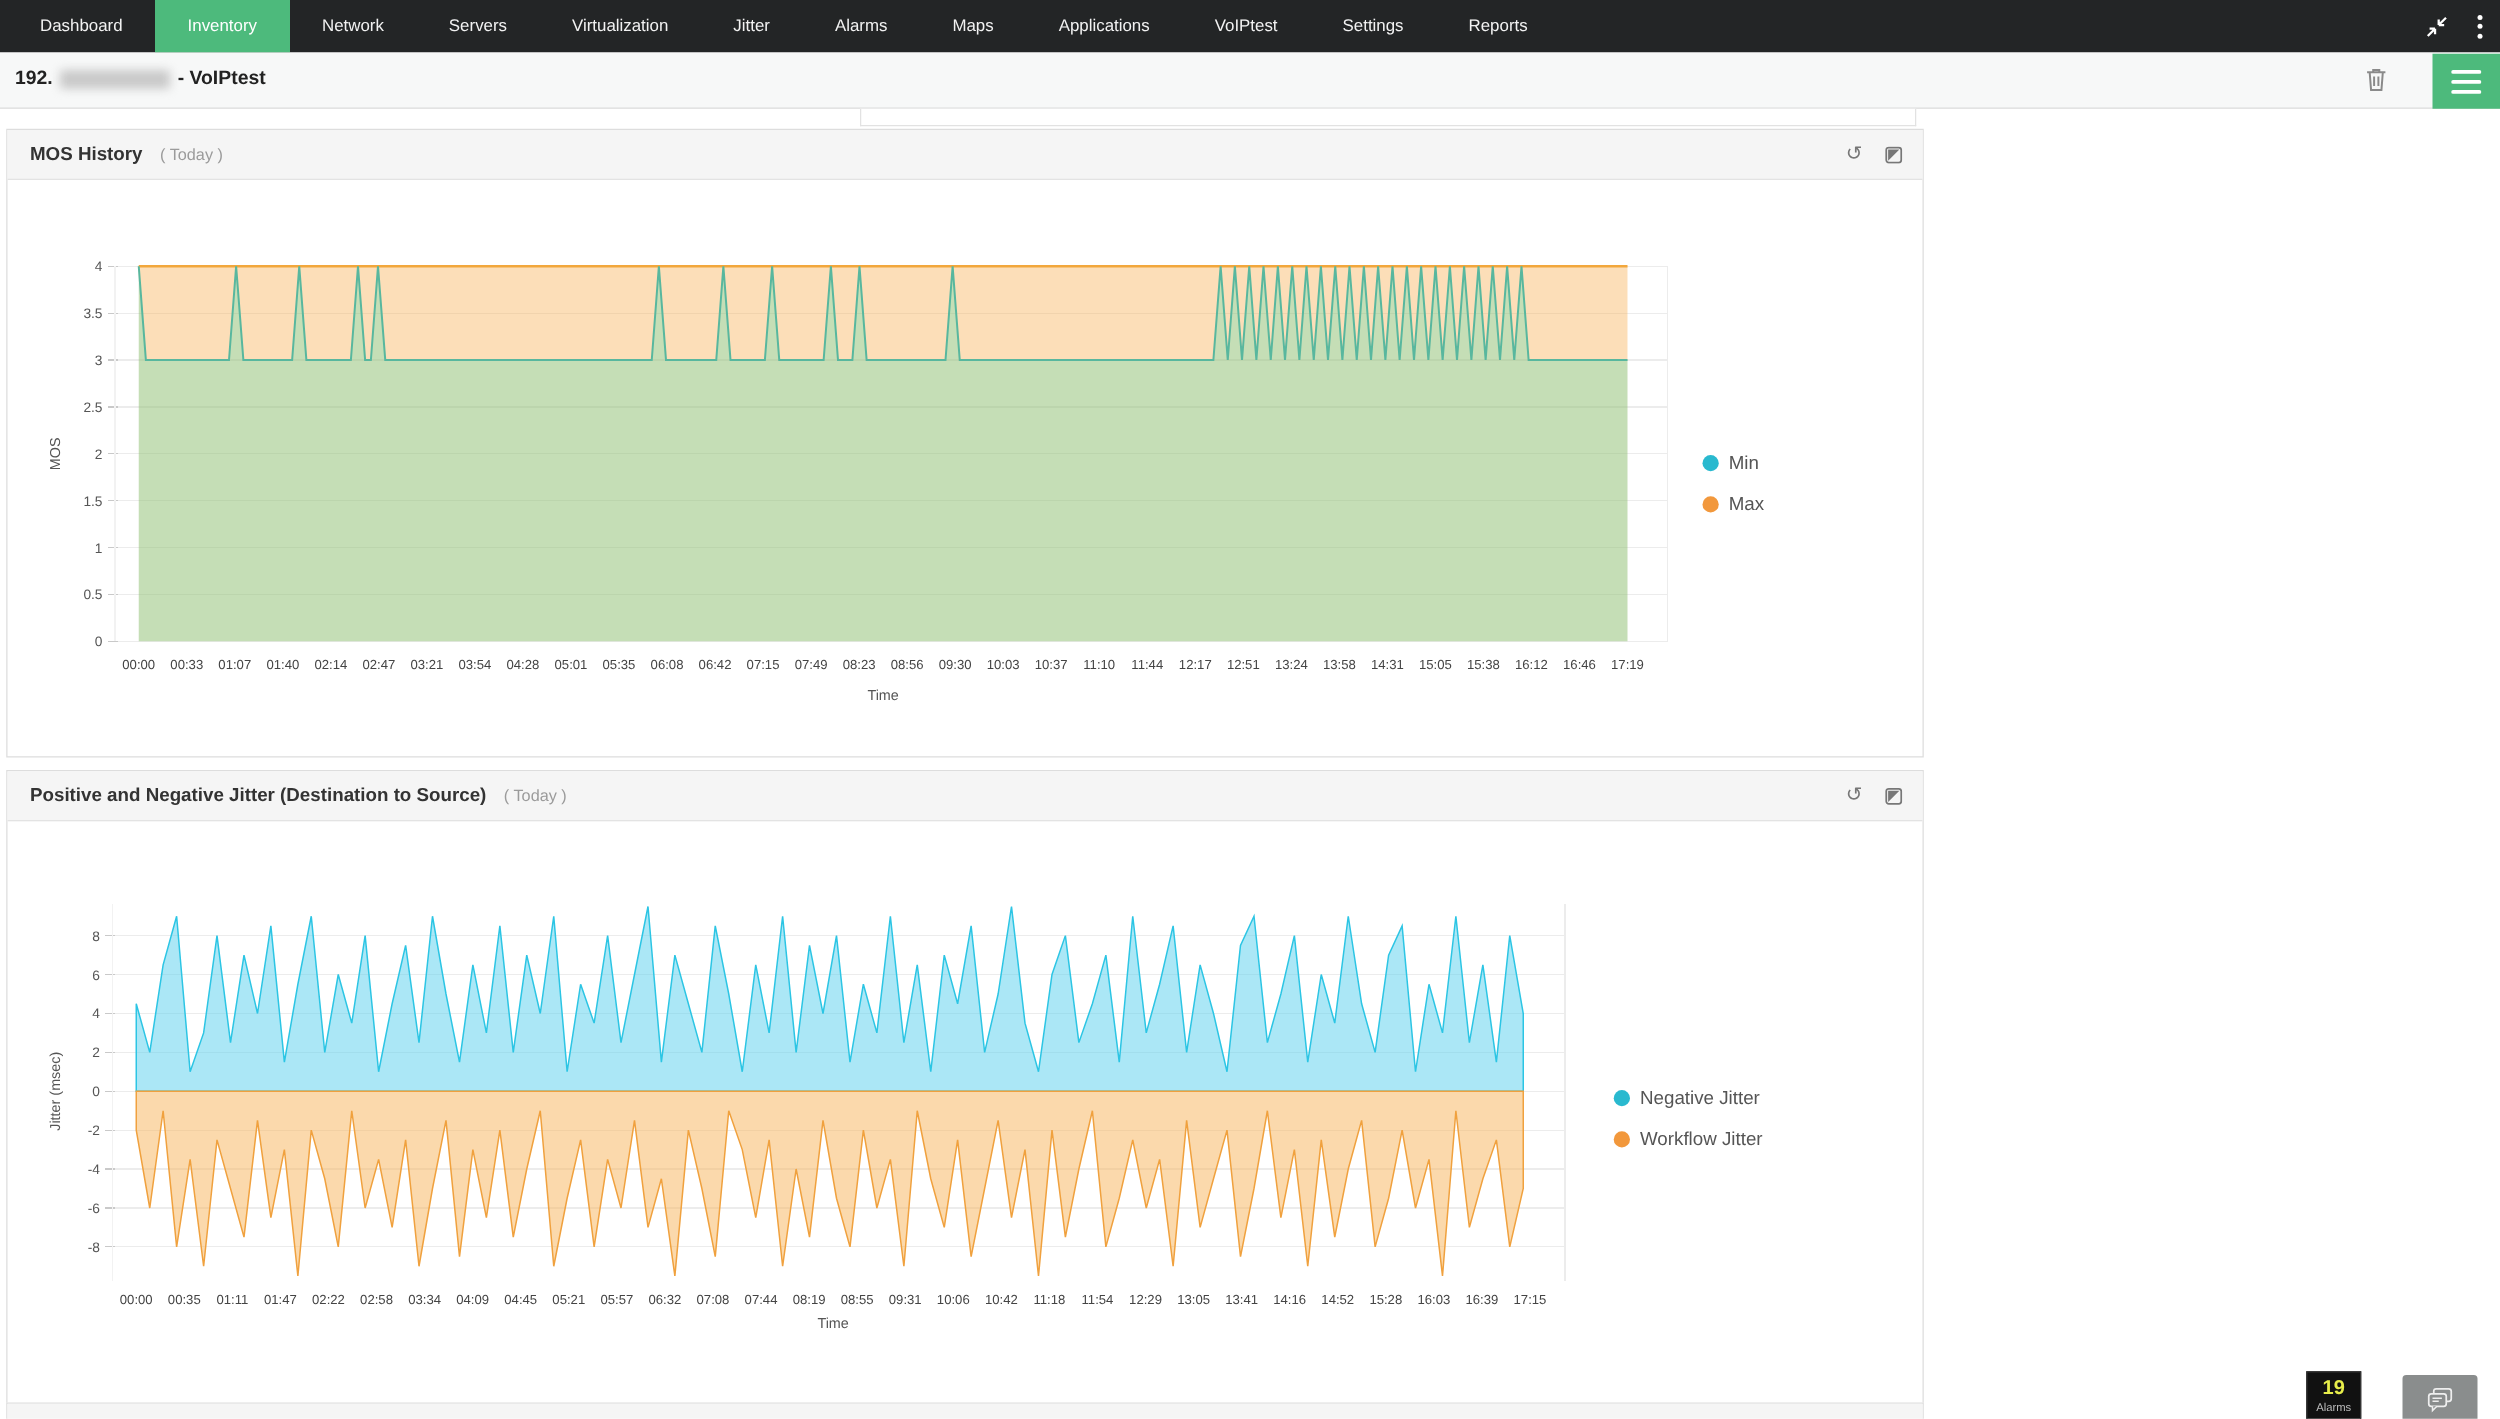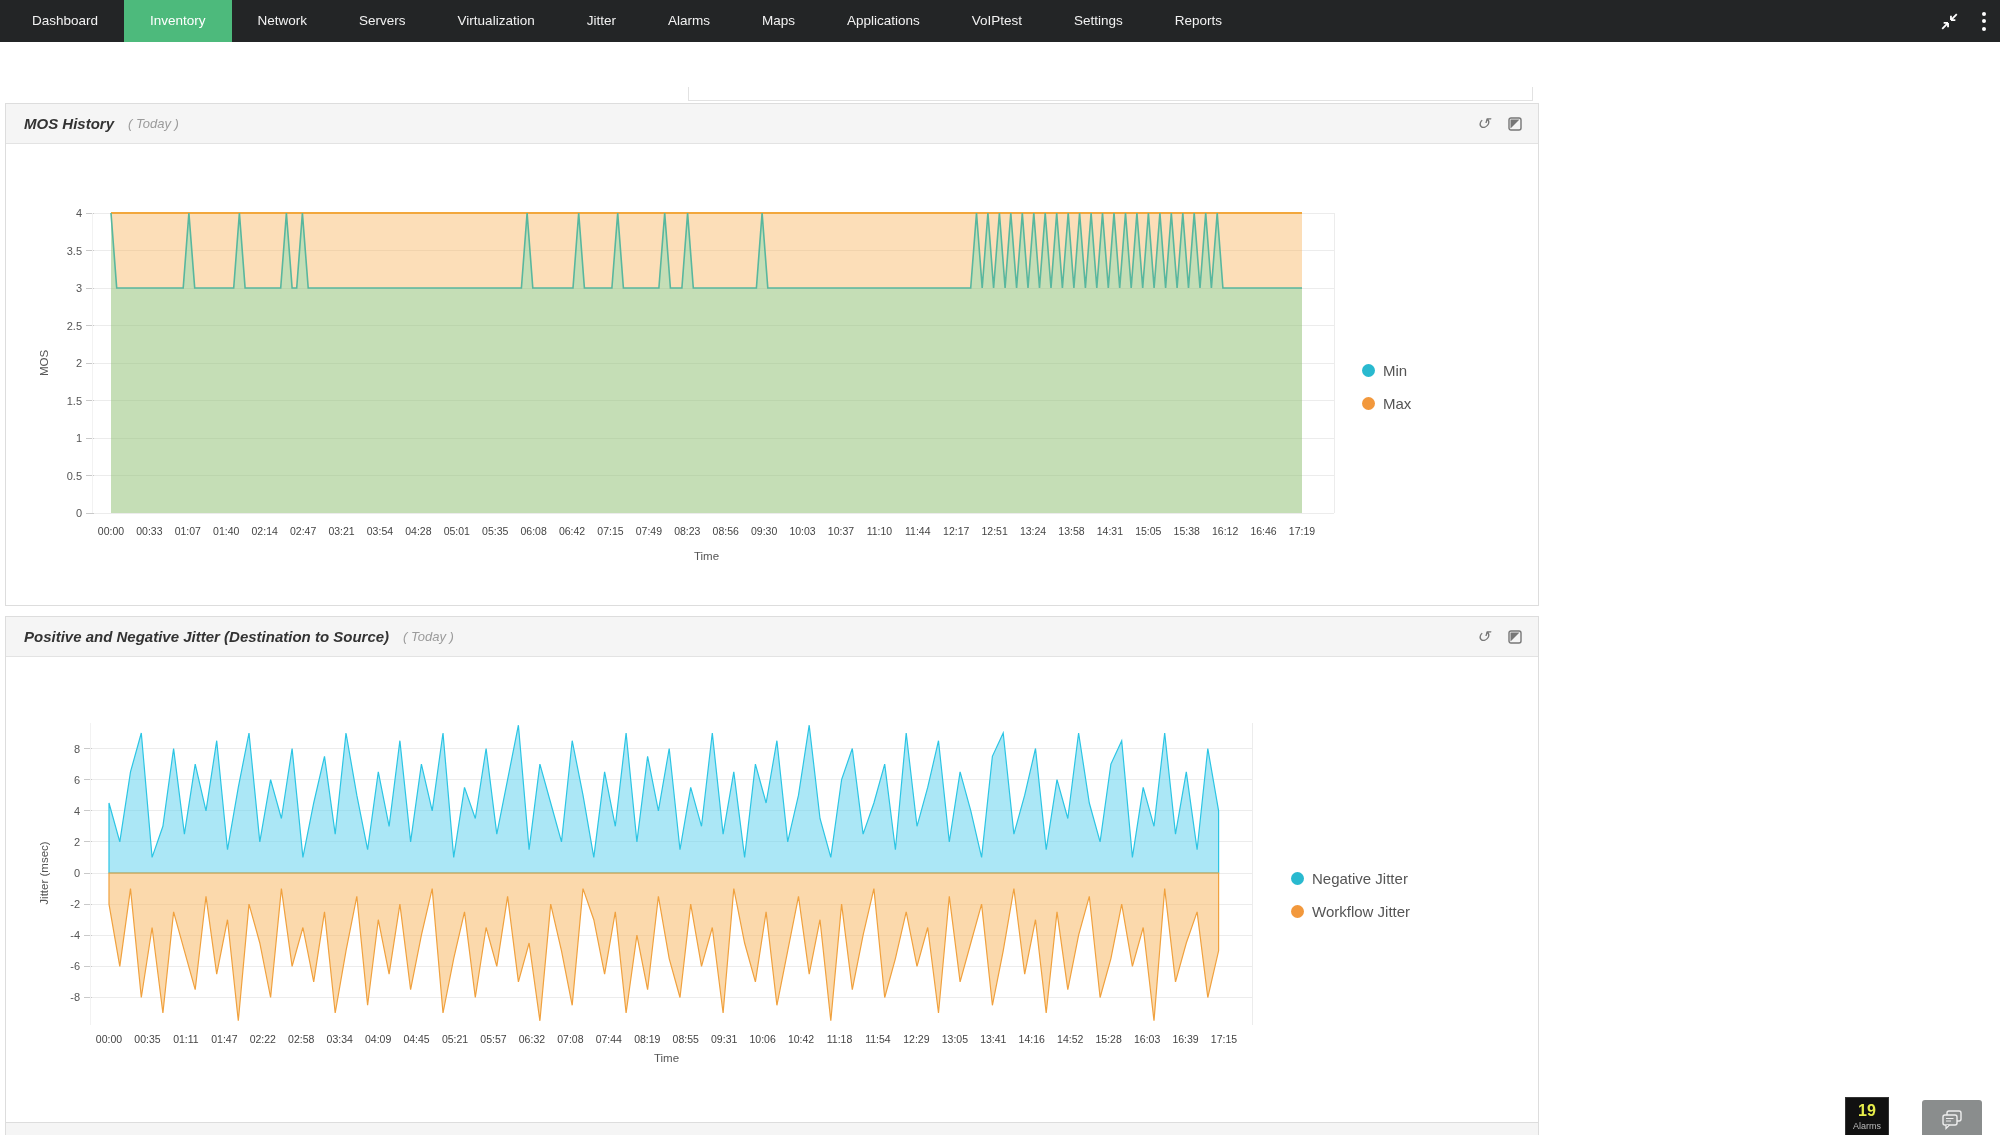--- a/index.html
+++ b/index.html
@@ -32,21 +32,21 @@
   #menu-btn span { width:24px; height:3px; background:#fff; border-radius:2px; }
 
   
   #panel-remnant { position:absolute; left:688px; top:87px; width:845px; height:14px;
                    background:#fff; border:1px solid #e2e2e2; border-top:none; }
 
   
   .panel { position:absolute; left:5px; width:1534px; background:#fff;
            border:1px solid #ddd; }
   .panel-header { height:40px; background:#f5f5f5; border-bottom:1px solid #e3e3e3;
-                  display:flex; align-items:center; padding:0 16px 0 18px;font-style:italic; }
+                  display:flex; align-items:center; padding:0 16px 0 18px; }
   .panel-title { font-size:15px; font-weight:bold; color:#333; }
   .panel-period { font-size:13px; color:#9b9b9b; margin-left:14px; }
   .panel-icons { margin-left:auto; display:flex; align-items:center; gap:18px; }
   .refresh-ic { font-size:16px; color:#777; cursor:pointer; line-height:1; }
   .panel-body { position:relative; }
 
   #mos-panel { top:103px; height:503px; }
   #jitter-panel { top:616px; height:508px; }
   #jitter2-panel { top:1122px; height:60px; }
 
@@ -93,20 +93,37 @@
         <path d="M13 1 L8.2 5.8 M8.2 5.8 h3.6 M8.2 5.8 v-3.6 M1 13 L5.8 8.2 M5.8 8.2 h-3.6 M5.8 8.2 v3.6" stroke="#fff" stroke-width="1.5" fill="none"></path>
       </svg>
       <div class="kebab">
           <span></span>
           <span></span>
           <span></span>
         </div>
     </div>
   </div>
 
+  <div id="titlebar">
+    <div id="device-title">
+      <span>192.</span>
+      <span class="redacted"></span>
+      <span>- VoIPtest</span>
+    </div>
+    <div id="trash-btn">
+      <svg width="22" height="24" viewBox="0 0 18 19">
+        <path d="M3 4.5 H15 M7 4.5 V3 H11 V4.5 M4.7 4.5 L5.6 16 H12.4 L13.3 4.5 M7.6 7.2 V13.4 M10.4 7.2 V13.4" stroke="#8a8a8a" stroke-width="1.3" fill="none"></path>
+      </svg>
+    </div>
+    <div id="menu-btn">
+      <span></span>
+        <span></span>
+        <span></span>
+    </div>
+  </div>
 
   <div id="panel-remnant"></div>
 
   <div class="panel" id="mos-panel">
     <div class="panel-header">
       <span class="panel-title">MOS History</span>
       <span class="panel-period">( Today )</span>
       <span class="panel-icons">
         <span class="refresh-ic">↺</span>
         <svg width="14" height="14" viewBox="0 0 14 14" style="cursor:pointer">

